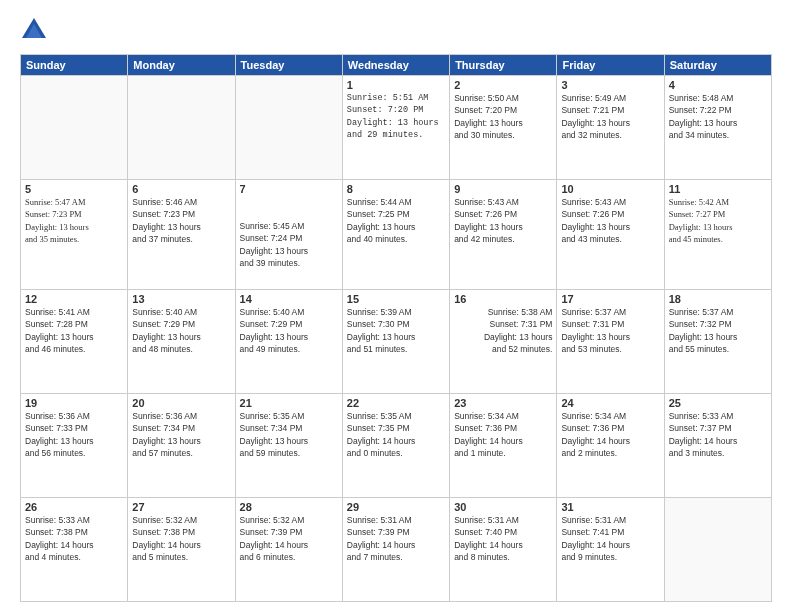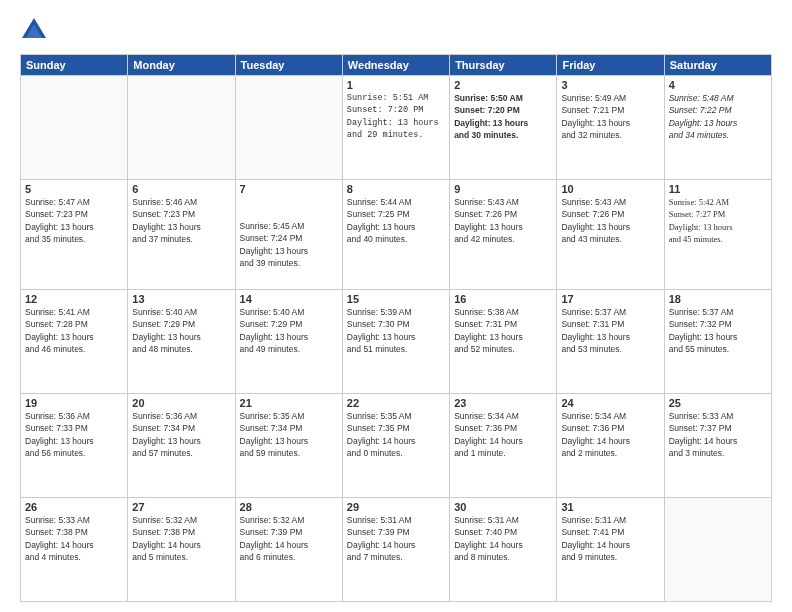--- a/index.html
+++ b/index.html
@@ -144,44 +144,44 @@
           <td class="empty"></td>
           <td>
             <span class="day-number">1</span>
             <div class="day-info" style="white-space: pre-line; font-family: Liberation Mono, monospace;">Sunrise: 5:51 AM
 Sunset: 7:20 PM
 Daylight: 13 hours
 and 29 minutes.</div>
           </td>
           <td>
             <span class="day-number">2</span>
-            <div class="day-info" style="white-space: pre-line; font-weight: bold;">Sunrise: 5:50 AM
+            <div class="day-info" style="white-space: pre-line;">Sunrise: 5:50 AM
 Sunset: 7:20 PM
 Daylight: 13 hours
 and 30 minutes.</div>
           </td>
           <td>
             <span class="day-number">3</span>
             <div class="day-info" style="white-space: pre-line;">Sunrise: 5:49 AM
 Sunset: 7:21 PM
 Daylight: 13 hours
 and 32 minutes.</div>
           </td>
           <td>
             <span class="day-number">4</span>
-            <div class="day-info" style="white-space: pre-line; font-style: italic;">Sunrise: 5:48 AM
+            <div class="day-info" style="white-space: pre-line;">Sunrise: 5:48 AM
 Sunset: 7:22 PM
 Daylight: 13 hours
 and 34 minutes.</div>
           </td>
         </tr>
         <tr>
           <td>
             <span class="day-number">5</span>
-            <div class="day-info" style="white-space: pre-line;">Sunrise: 5:47 AM
+            <div class="day-info" style="white-space: pre-line; font-family: Liberation Serif, serif;">Sunrise: 5:47 AM
 Sunset: 7:23 PM
 Daylight: 13 hours
 and 35 minutes.</div>
           </td>
           <td>
             <span class="day-number">6</span>
             <div class="day-info" style="white-space: pre-line;">Sunrise: 5:46 AM
 Sunset: 7:23 PM
 Daylight: 13 hours
 and 37 minutes.</div>
@@ -246,21 +246,21 @@
           </td>
           <td>
             <span class="day-number">15</span>
             <div class="day-info" style="white-space: pre-line;">Sunrise: 5:39 AM
 Sunset: 7:30 PM
 Daylight: 13 hours
 and 51 minutes.</div>
           </td>
           <td>
             <span class="day-number">16</span>
-            <div class="day-info" style="white-space: pre-line;">Sunrise: 5:38 AM
+            <div class="day-info" style="white-space: pre-line; text-align: right;">Sunrise: 5:38 AM
 Sunset: 7:31 PM
 Daylight: 13 hours
 and 52 minutes.</div>
           </td>
           <td>
             <span class="day-number">17</span>
             <div class="day-info" style="white-space: pre-line;">Sunrise: 5:37 AM
 Sunset: 7:31 PM
 Daylight: 13 hours
 and 53 minutes.</div>

